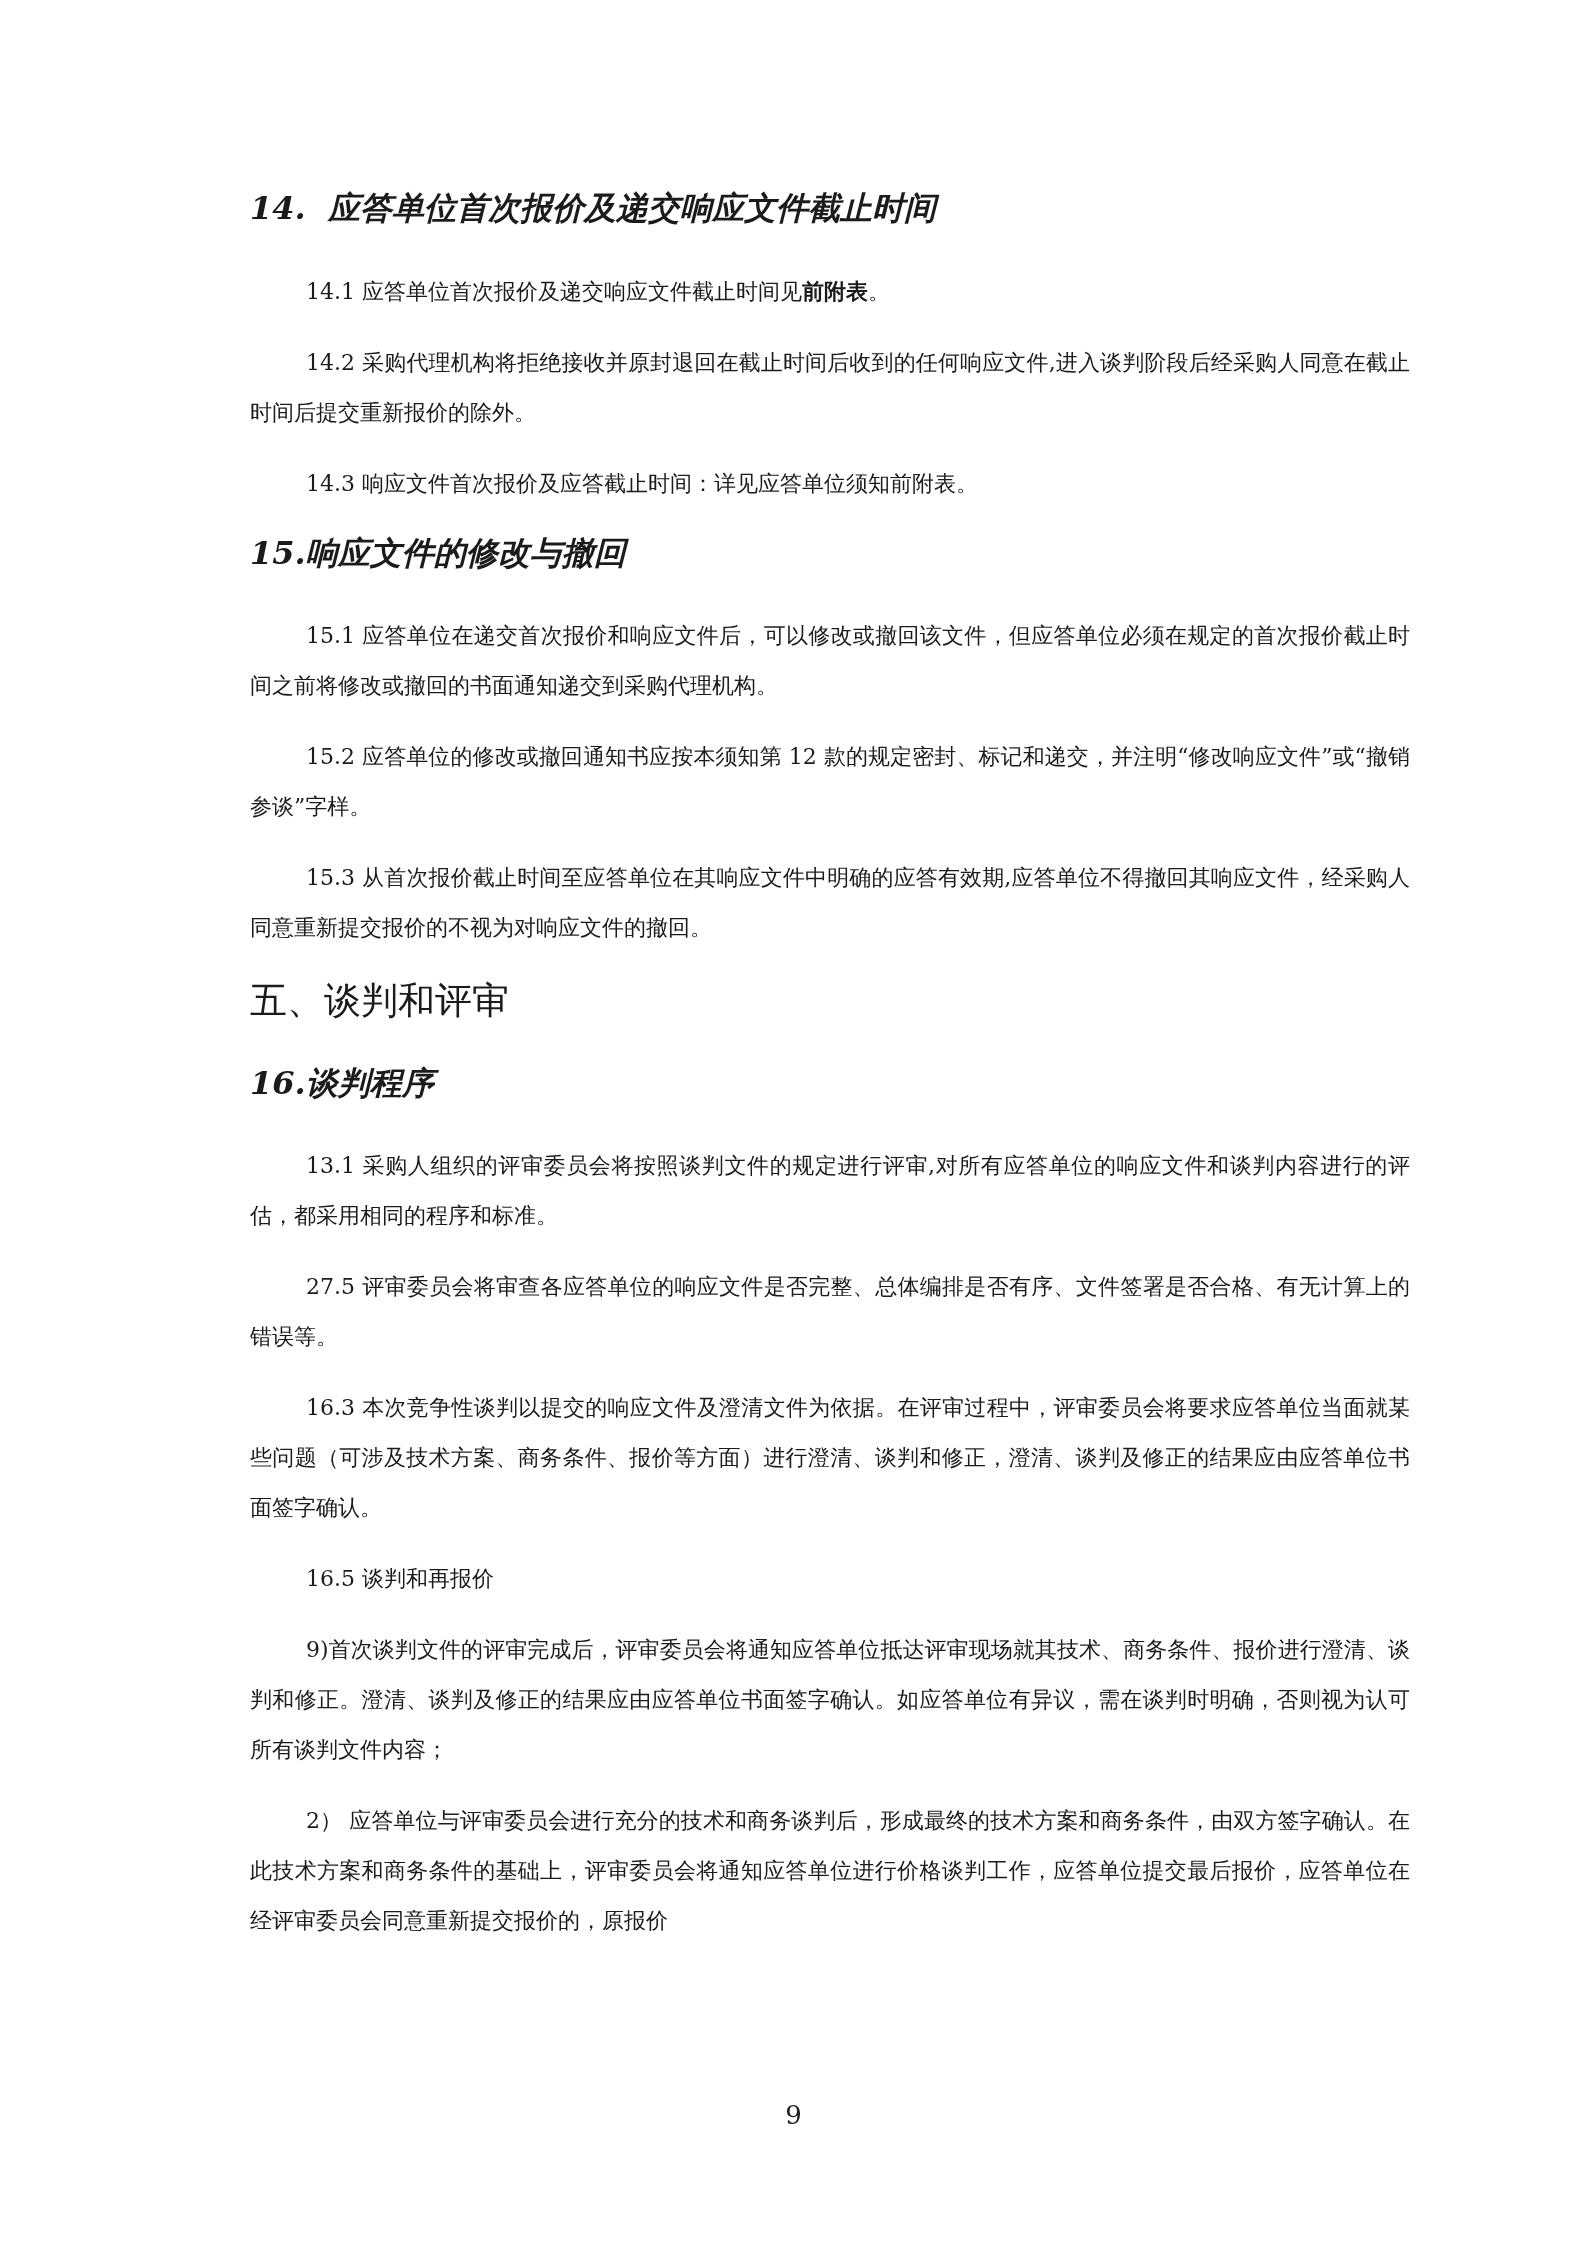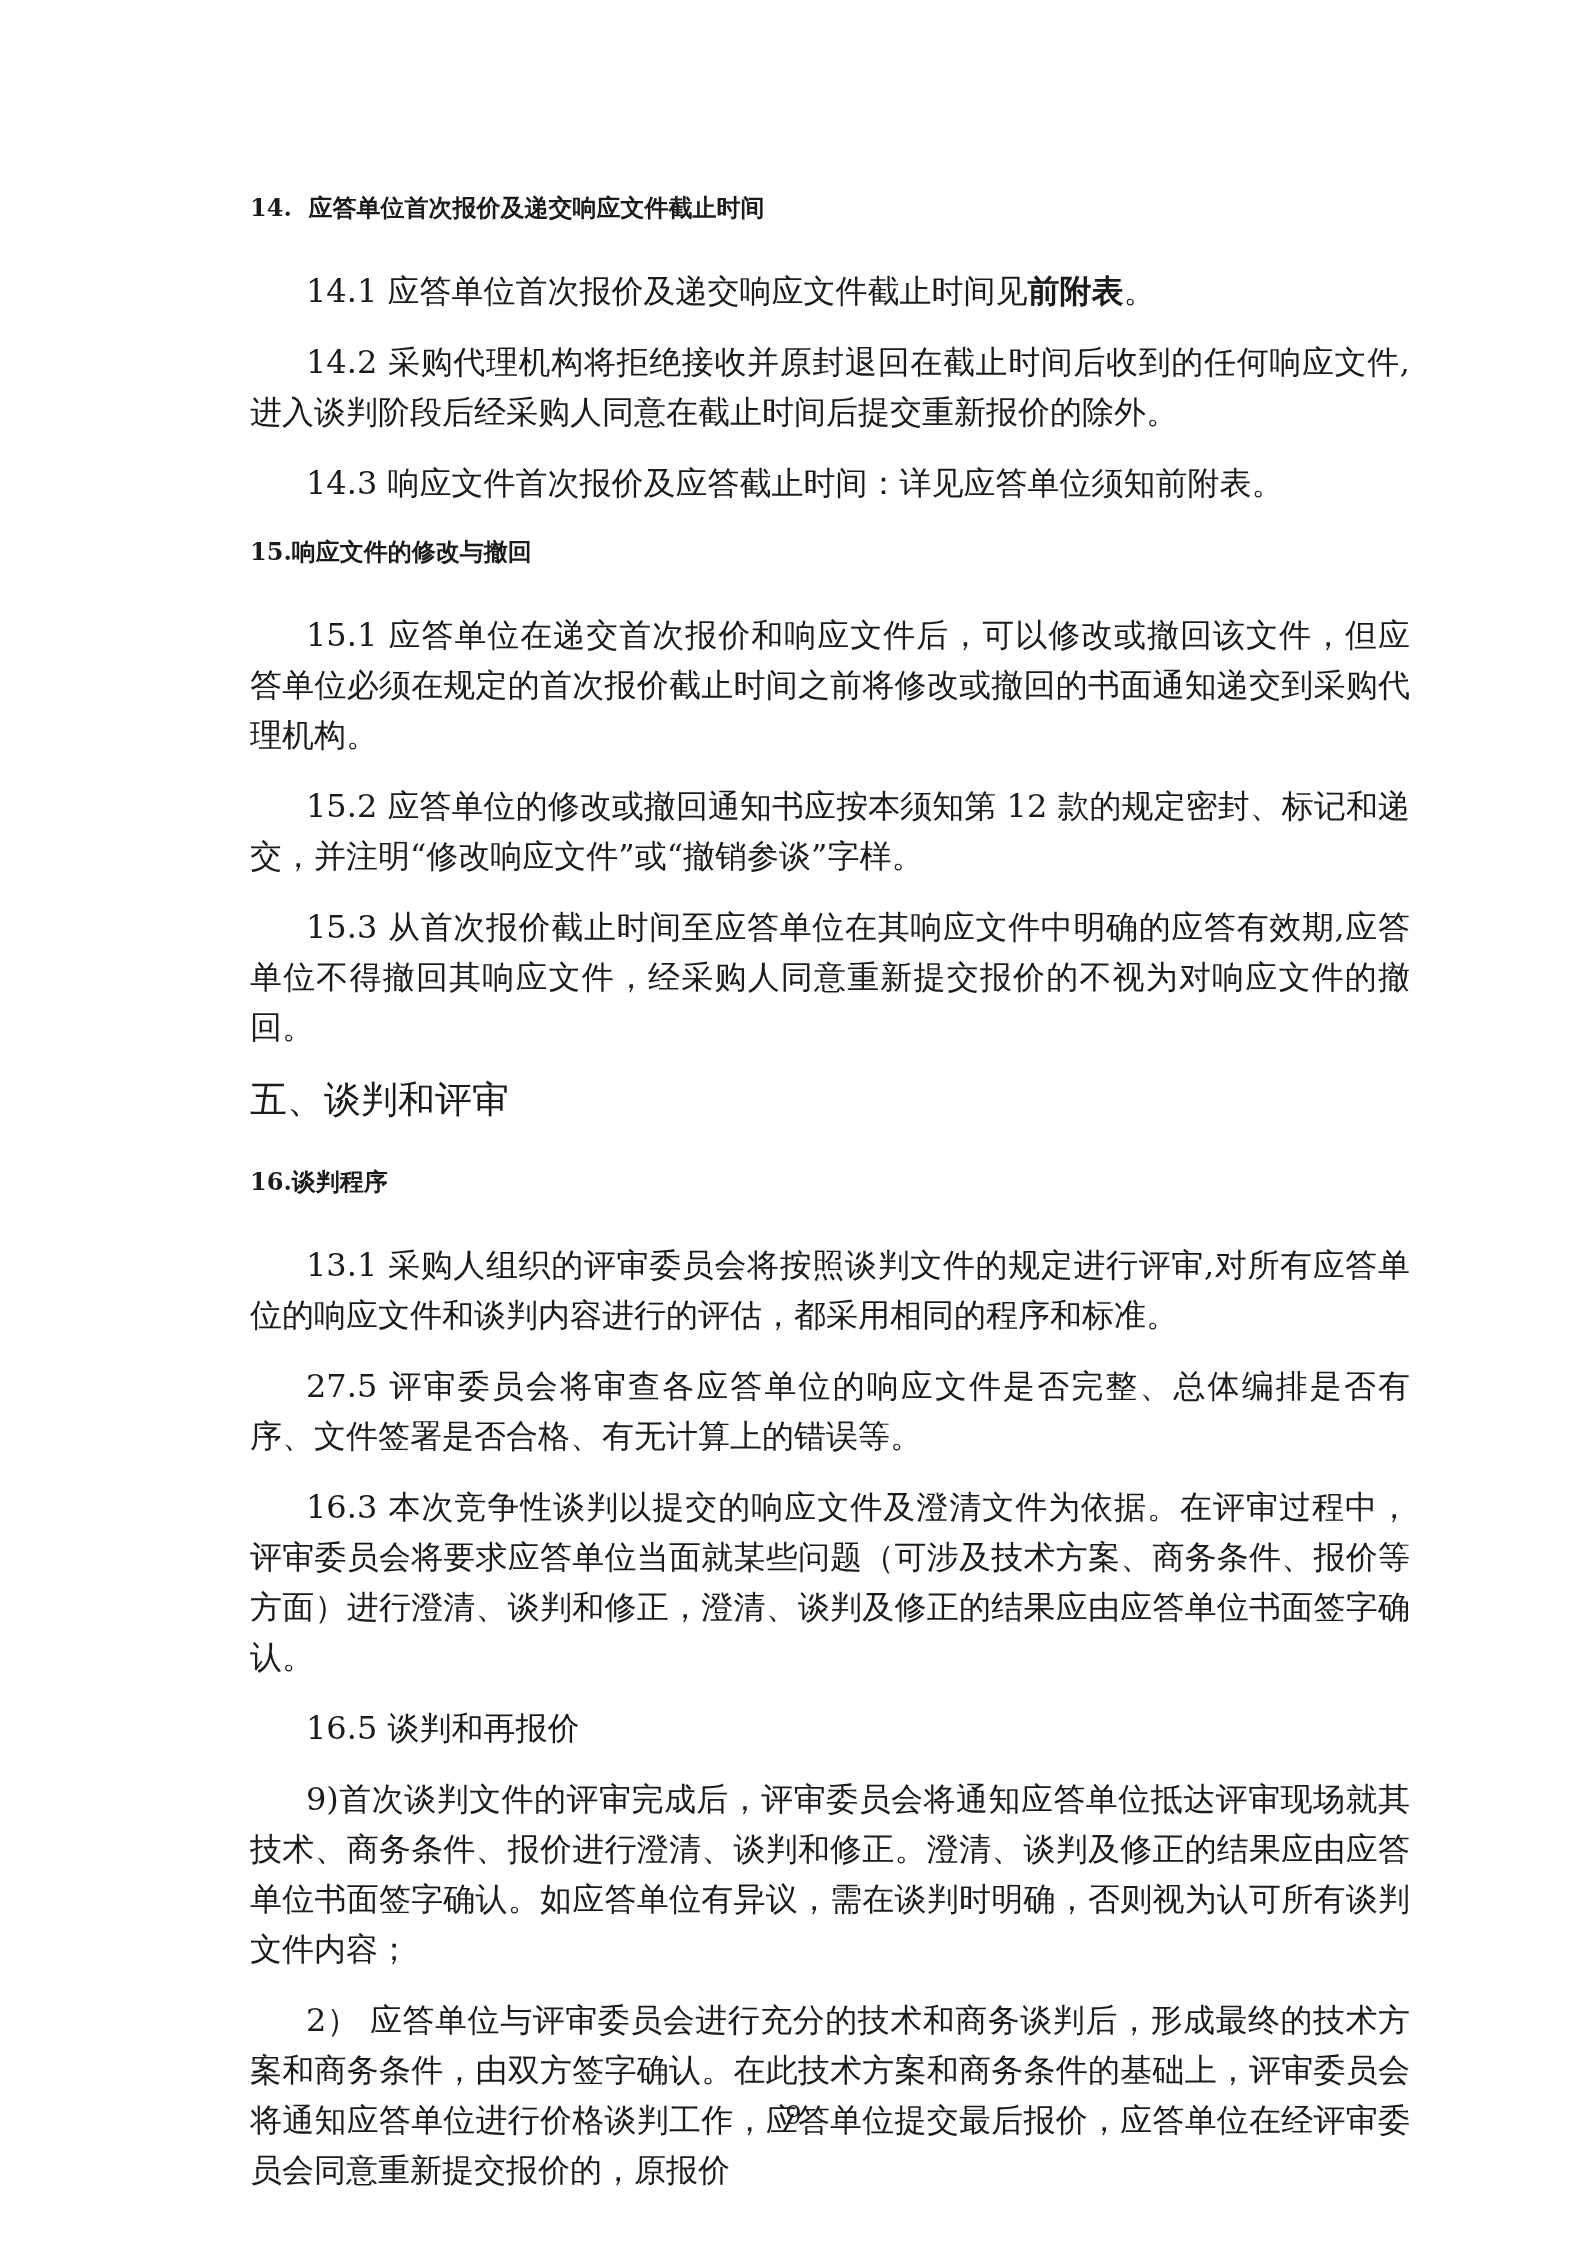--- a/index.html
+++ b/index.html
@@ -22,31 +22,32 @@
     padding-top: 185px;
   }
   .h1sec {
     font-size: 37px;
     font-weight: normal;
     line-height: 54px;
     margin: 12px 0 32px 0;
     white-space: pre-wrap;
   }
   .h2sec {
-    font-size: 24px;
+    font-size: 32px;
     font-weight: bold;
     line-height: 46px;
     margin: 0 0 35px 0;
     white-space: pre-wrap;
+    font-style: italic;
   }
   .h2sec.mt {
     margin-top: 7px;
   }
   p.body {
-    font-size: 32px;
+    font-size: 22px;
     line-height: 50px;
     text-align: justify;
     text-indent: 56px;
     margin: 0 0 21px 0;
   }
   .b {
     font-weight: bold;
   }
   .footer {
     position: absolute;

